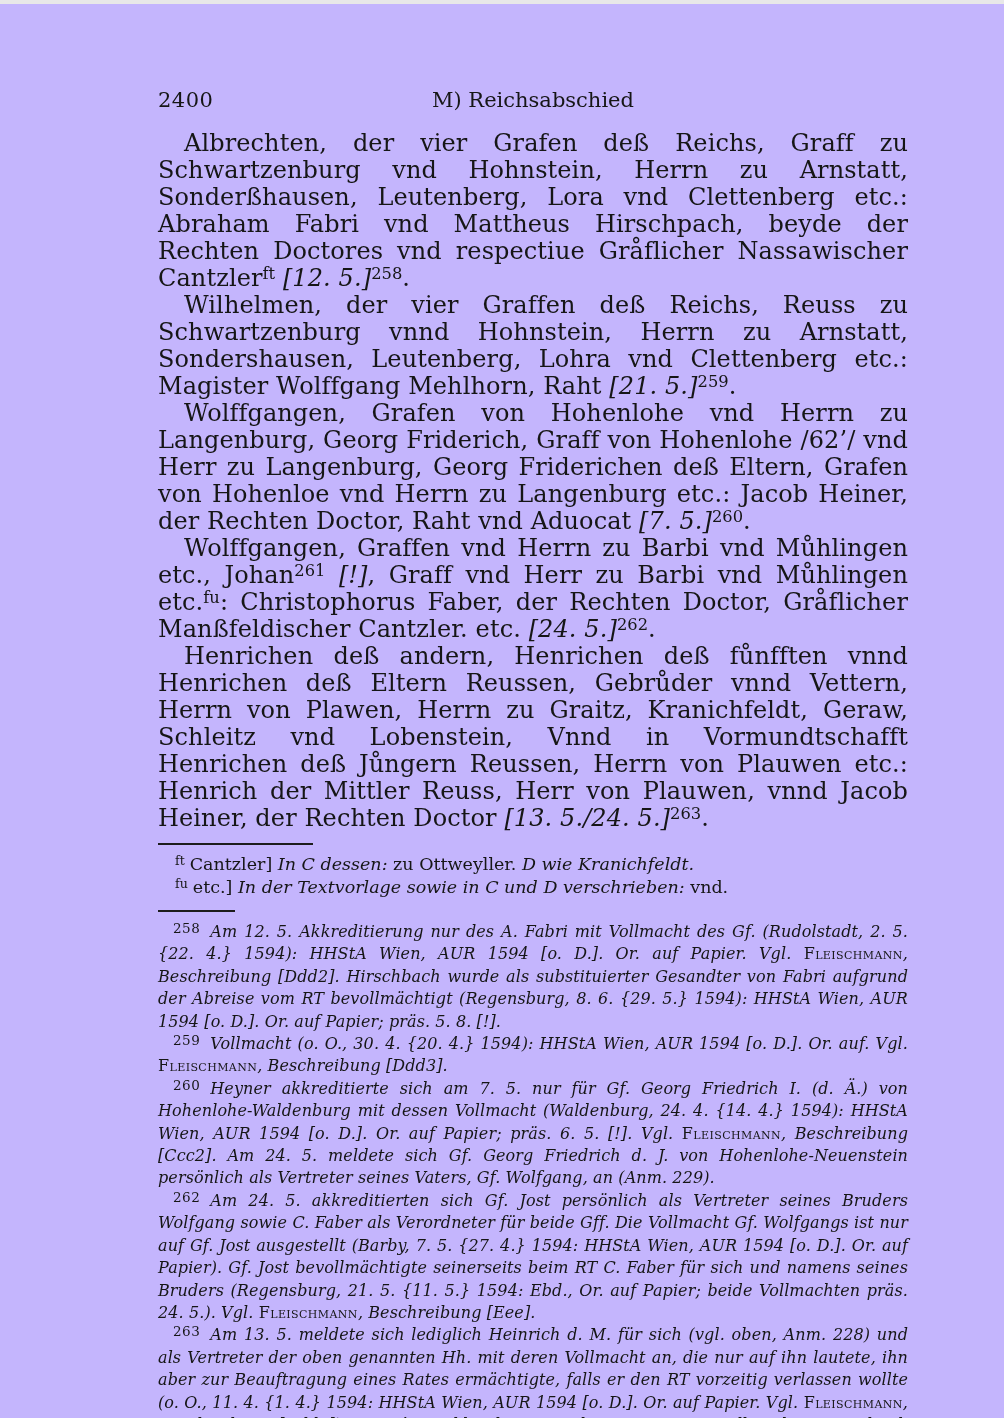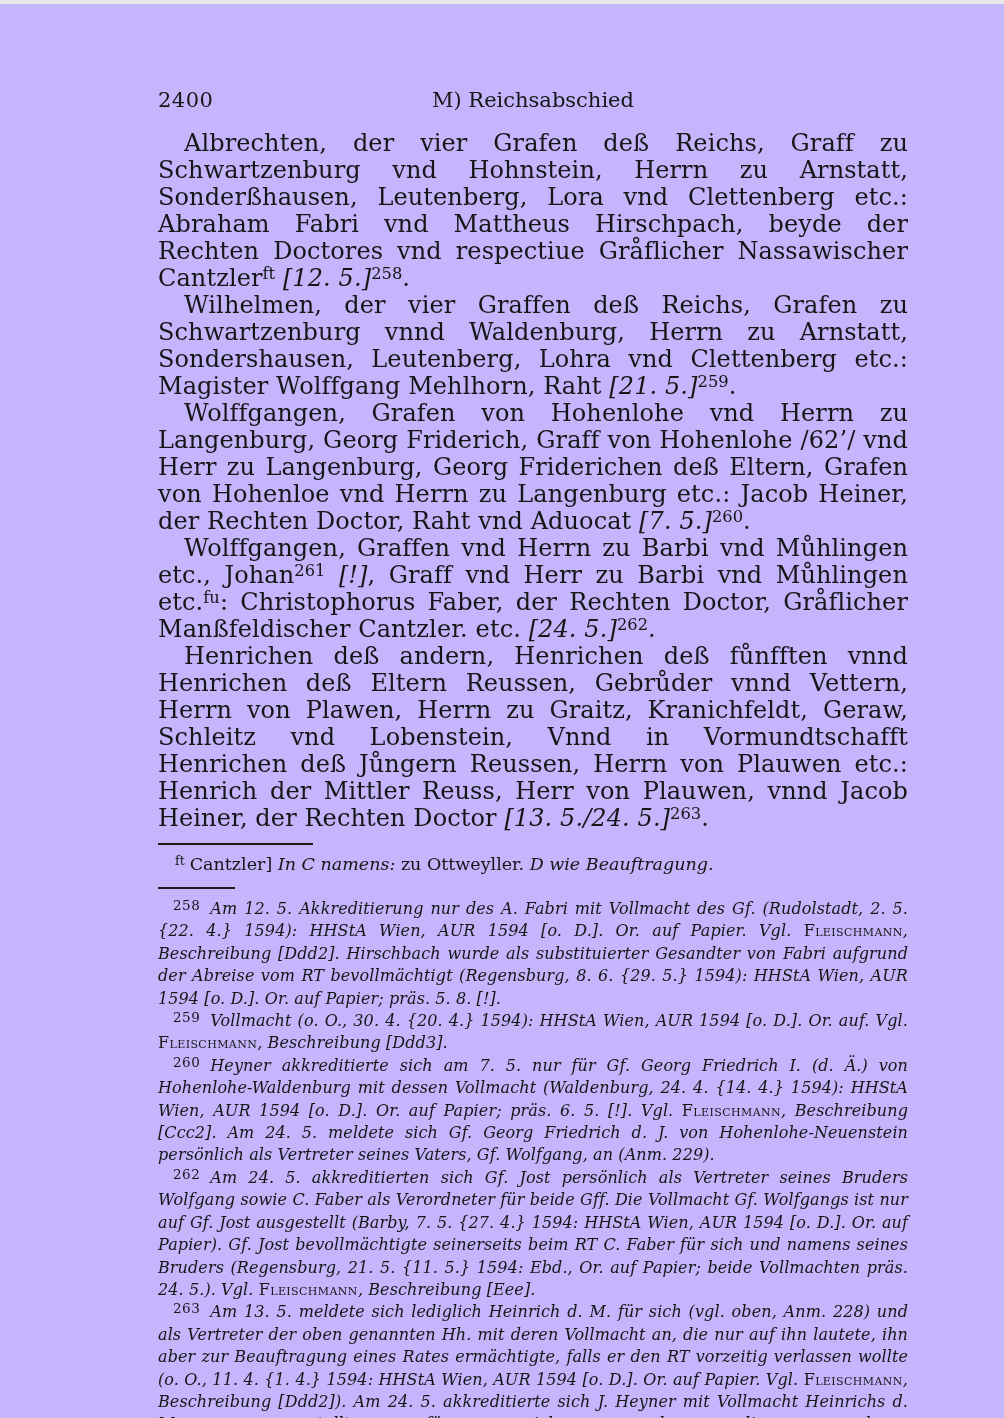--- a/index.html
+++ b/index.html
@@ -75,30 +75,31 @@
 
 <div class="page">
 
   <header class="running-header">
     <span class="page-number">2400</span>
     <span class="running-title">M) Reichsabschied</span>
   </header>
 
   <main class="body-text">
       <p class="body-para"><span class="run-r">Albrechten, der vier Grafen deß Reichs, Graff zu Schwartzenburg vnd Hohnstein, Herrn zu Arnstatt, Sonderßhausen, Leutenberg, Lora vnd Clettenberg etc.: Abraham Fabri vnd Mattheus Hirschpach, beyde der Rechten Doctores vnd respectiue Gråflicher Nassawischer Cantzler</span><sup class="run-sup">ft</sup><span class="run-r"> </span><span class="run-i">[12. 5.]</span><sup class="run-sup">258</sup><span class="run-r">.</span></p>
-      <p class="body-para"><span class="run-r">Wilhelmen, der vier Graffen deß Reichs, Grafen zu Schwartzenburg vnnd Waldenburg, Herrn zu Arnstatt, Sondershausen, Leutenberg, Lohra vnd Clettenberg etc.: Magister Wolffgang Mehlhorn, Raht </span><span class="run-i">[21. 5.]</span><sup class="run-sup">259</sup><span class="run-r">.</span></p>
+      <p class="body-para"><span class="run-r">Wilhelmen, der vier Graffen deß Reichs, Reuss zu Schwartzenburg vnnd Hohnstein, Herrn zu Arnstatt, Sondershausen, Leutenberg, Lohra vnd Clettenberg etc.: Magister Wolffgang Mehlhorn, Raht </span><span class="run-i">[21. 5.]</span><sup class="run-sup">259</sup><span class="run-r">.</span></p>
       <p class="body-para"><span class="run-r">Wolffgangen, Grafen von Hohenlohe vnd Herrn zu Langenburg, Georg Friderich, Graff von Hohenlohe /62’/ vnd Herr zu Langenburg, Georg Friderichen deß Eltern, Grafen von Hohenloe vnd Herrn zu Langenburg etc.: Jacob Heiner, der Rechten Doctor, Raht vnd Aduocat </span><span class="run-i">[7. 5.]</span><sup class="run-sup">260</sup><span class="run-r">.</span></p>
       <p class="body-para"><span class="run-r">Wolffgangen, Graffen vnd Herrn zu Barbi vnd Můhlingen etc., Johan</span><sup class="run-sup">261</sup><span class="run-r"> </span><span class="run-i">[!]</span><span class="run-r">, Graff vnd Herr zu Barbi vnd Můhlingen etc.</span><sup class="run-sup">fu</sup><span class="run-r">: Christophorus Faber, der Rechten Doctor, Gråflicher Manßfeldischer Cantzler. etc. </span><span class="run-i">[24. 5.]</span><sup class="run-sup">262</sup><span class="run-r">.</span></p>
       <p class="body-para"><span class="run-r">Henrichen deß andern, Henrichen deß fůnfften vnnd Henrichen deß Eltern Reussen, Gebrůder vnnd Vettern, Herrn von Plawen, Herrn zu Graitz, Kranichfeldt, Geraw, Schleitz vnd Lobenstein, Vnnd in Vormundtschafft Henrichen deß Jůngern Reussen, Herrn von Plauwen etc.: Henrich der Mittler Reuss, Herr von Plauwen, vnnd Jacob Heiner, der Rechten Doctor </span><span class="run-i">[13. 5./24. 5.]</span><sup class="run-sup">263</sup><span class="run-r">.</span></p>
     </main>
 
   <div class="rule rule-apparatus"></div>
 
   <section class="apparatus">
-      <p class="apparatus-note"><sup class="apparatus-marker">ft</sup><span class="run-r">Cantzler] </span><span class="run-i">In C namens: </span><span class="run-r">zu Ottweyller. </span><span class="run-i">D wie Beauftragung.</span></p>
+      <p class="apparatus-note"><sup class="apparatus-marker">ft</sup><span class="run-r">Cantzler] </span><span class="run-i">In C dessen: </span><span class="run-r">zu Ottweyller. </span><span class="run-i">D wie Kranichfeldt.</span></p>
+      <p class="apparatus-note"><sup class="apparatus-marker">fu</sup><span class="run-r">etc.] </span><span class="run-i">In der Textvorlage sowie in C und D verschrieben: </span><span class="run-r">vnd.</span></p>
     </section>
 
   <div class="rule rule-footnotes"></div>
 
   <section class="footnotes">
       <p class="footnote numbered"><span class="fn-number">258</span><span class="run-i">Am 12. 5. Akkreditierung nur des A. Fabri mit Vollmacht des Gf. (Rudolstadt, 2. 5. {22. 4.} 1594): HHStA Wien, AUR 1594 [o. D.]. Or. auf Papier. Vgl. </span><span class="run-sc">Fleischmann</span><span class="run-i">, Beschreibung [Ddd2]. Hirschbach wurde als substituierter Gesandter von Fabri aufgrund der Abreise vom RT bevollmächtigt (Regensburg, 8. 6. {29. 5.} 1594): HHStA Wien, AUR 1594 [o. D.]. Or. auf Papier; präs. 5. 8. [!].</span></p>
       <p class="footnote numbered"><span class="fn-number">259</span><span class="run-i">Vollmacht (o. O., 30. 4. {20. 4.} 1594): HHStA Wien, AUR 1594 [o. D.]. Or. auf. Vgl. </span><span class="run-sc">Fleischmann</span><span class="run-i">, Beschreibung [Ddd3].</span></p>
       <p class="footnote numbered"><span class="fn-number">260</span><span class="run-i">Heyner akkreditierte sich am 7. 5. nur für Gf. Georg Friedrich I. (d. Ä.) von Hohenlohe-Waldenburg mit dessen Vollmacht (Waldenburg, 24. 4. {14. 4.} 1594): HHStA Wien, AUR 1594 [o. D.]. Or. auf Papier; präs. 6. 5. [!]. Vgl. </span><span class="run-sc">Fleischmann</span><span class="run-i">, Beschreibung [Ccc2]. Am 24. 5. meldete sich Gf. Georg Friedrich d. J. von Hohenlohe-Neuenstein persönlich als Vertreter seines Vaters, Gf. Wolfgang, an (Anm. 229).</span></p>
       <p class="footnote numbered"><span class="fn-number">262</span><span class="run-i">Am 24. 5. akkreditierten sich Gf. Jost persönlich als Vertreter seines Bruders Wolfgang sowie C. Faber als Verordneter für beide Gff. Die Vollmacht Gf. Wolfgangs ist nur auf Gf. Jost ausgestellt (Barby, 7. 5. {27. 4.} 1594: HHStA Wien, AUR 1594 [o. D.]. Or. auf Papier). Gf. Jost bevollmächtigte seinerseits beim RT C. Faber für sich und namens seines Bruders (Regensburg, 21. 5. {11. 5.} 1594: Ebd., Or. auf Papier; beide Vollmachten präs. 24. 5.). Vgl. </span><span class="run-sc">Fleischmann</span><span class="run-i">, Beschreibung [Eee].</span></p>
       <p class="footnote numbered continues"><span class="fn-number">263</span><span class="run-i">Am 13. 5. meldete sich lediglich Heinrich d. M. für sich (vgl. oben, Anm. 228) und als Vertreter der oben genannten Hh. mit deren Vollmacht an, die nur auf ihn lautete, ihn aber zur Beauftragung eines Rates ermächtigte, falls er den RT vorzeitig verlassen wollte (o. O., 11. 4. {1. 4.} 1594: HHStA Wien, AUR 1594 [o. D.]. Or. auf Papier. Vgl. </span><span class="run-sc">Fleischmann</span><span class="run-i">, Beschreibung [Ddd2]). Am 24. 5. akkreditierte sich J. Heyner mit Vollmacht Heinrichs d. M., ausgestellt für sich und die anderen</span></p>

